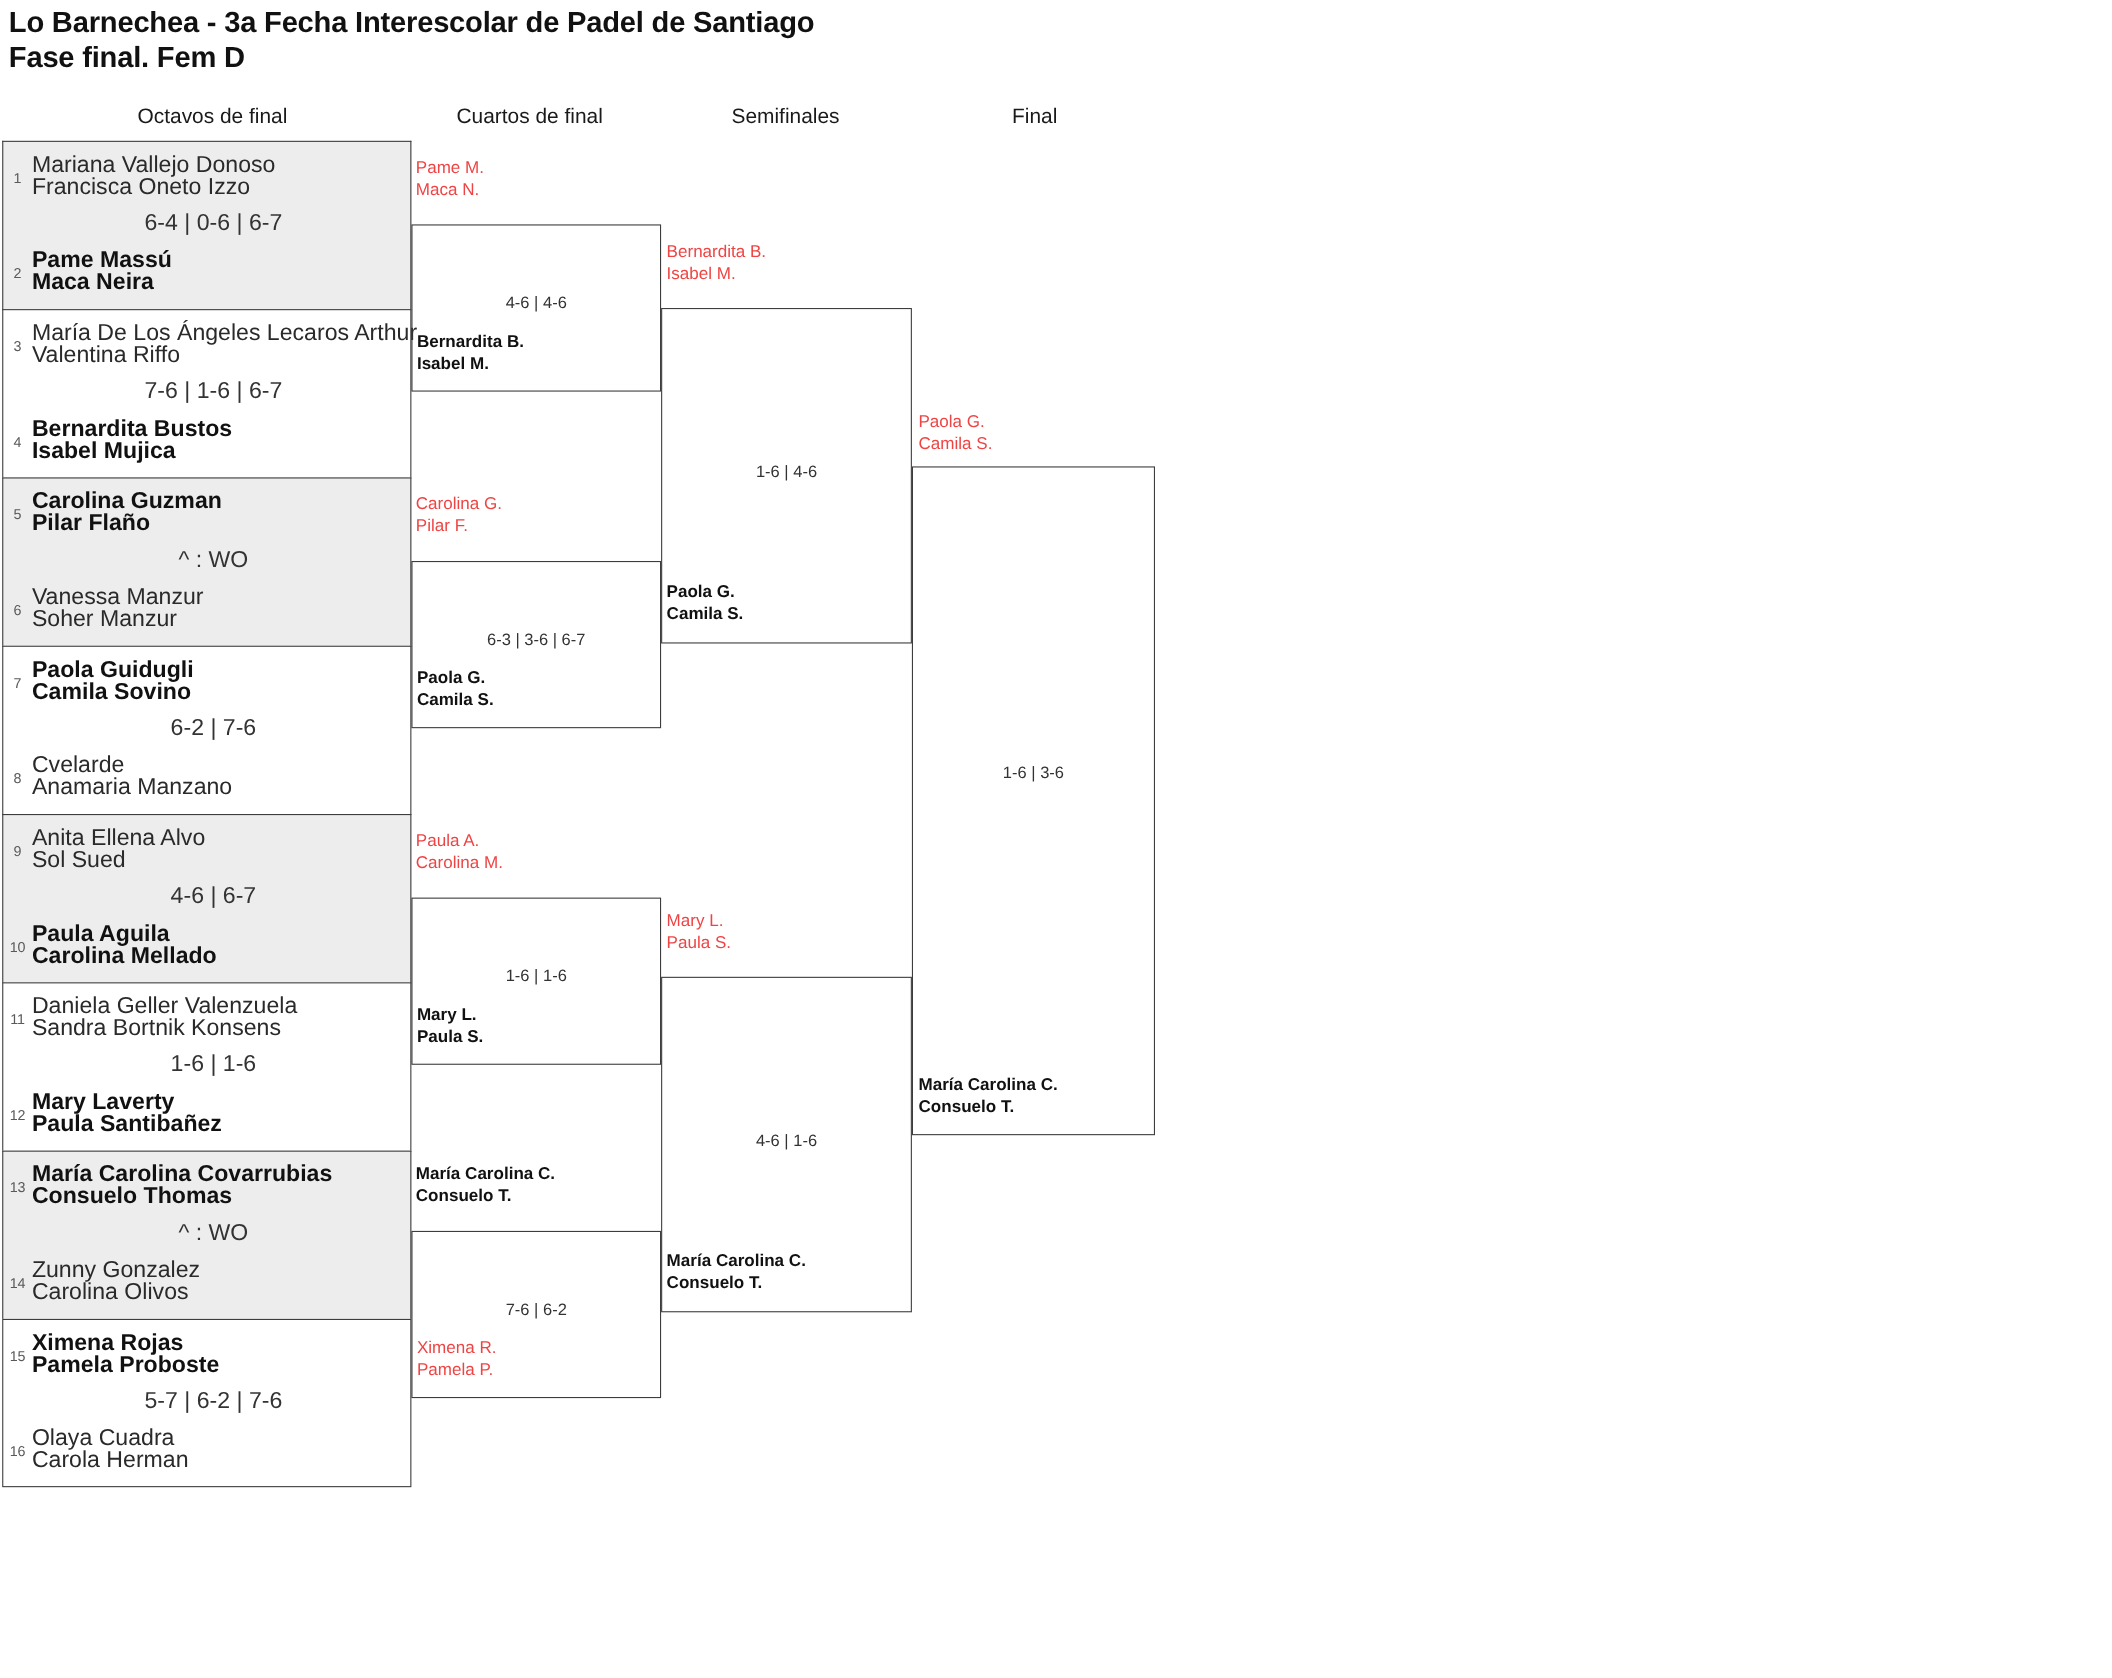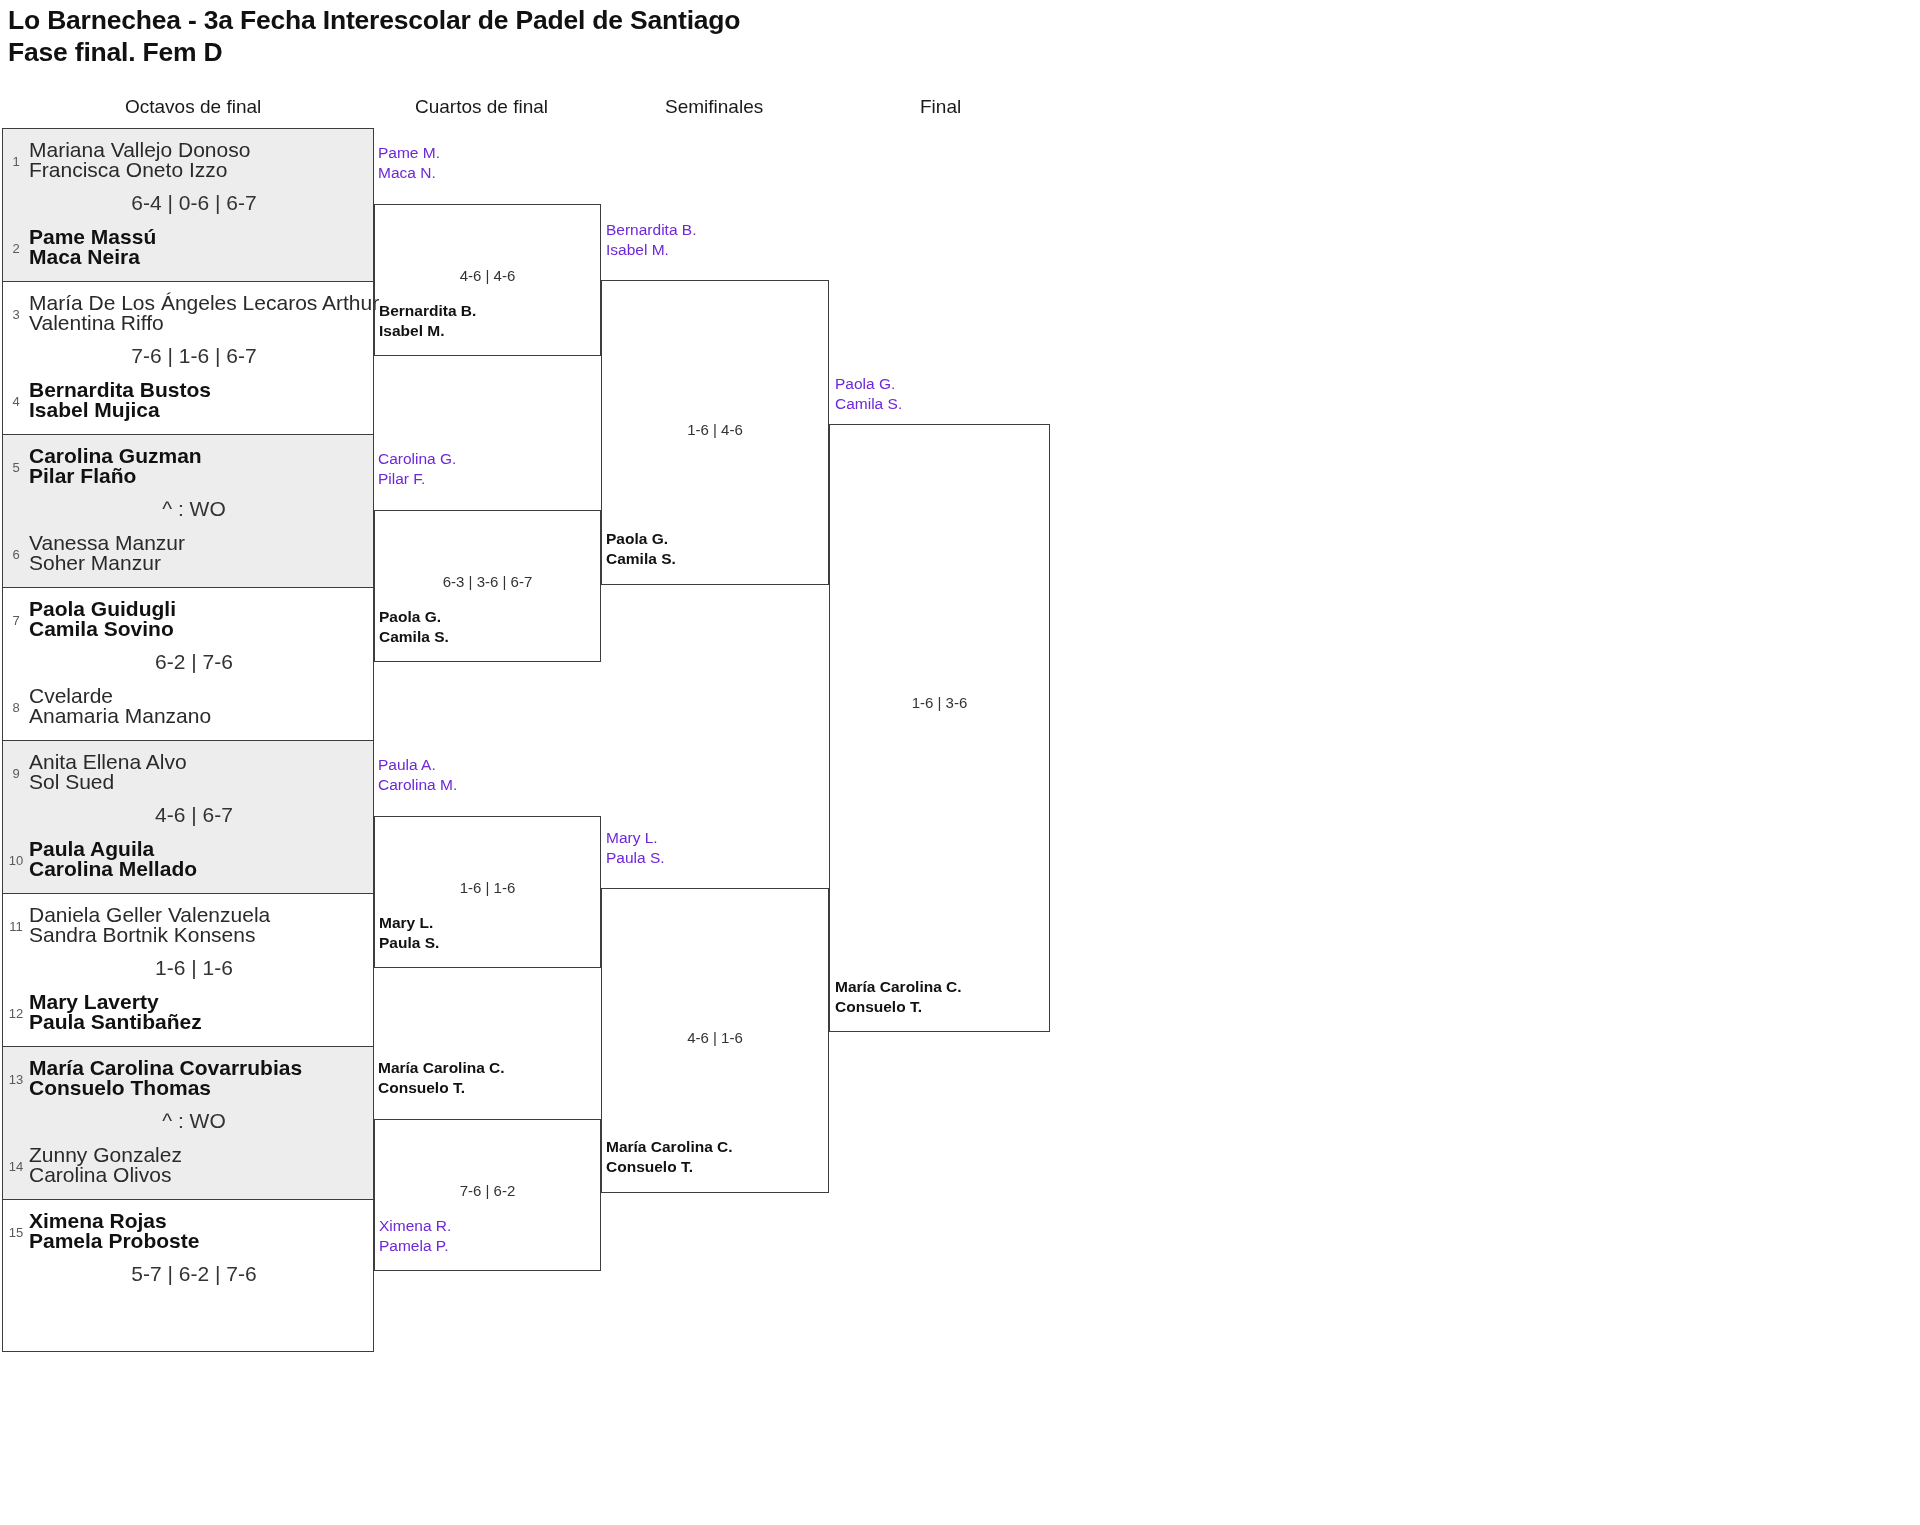--- a/index.html
+++ b/index.html
@@ -72,21 +72,21 @@
   .mbox {
     position: absolute;
     border: 1px solid #3d3d3d;
   }
   .mbox .mscore {
     position: absolute; left: 0; width: 100%;
     text-align: center; font-size: 15px; color: #333; white-space: nowrap;
   }
   .mteam {
     position: absolute;
-    font-size: 15.5px; line-height: 19.5px; color: #6d28d9;
+    font-size: 15.5px; line-height: 19.5px; color: #ef4444;
     white-space: nowrap;
   }
   .mteam.win { font-weight: 700; color: #111; }
 </style>
 </head>
 <body>
 
 <div class="page">
 
   <div class="header">
@@ -234,20 +234,27 @@
 
       <div class="r1-match last">
         <div class="r1-slot top">
           <div class="seed">15</div>
           <div class="names win">
             <span class="pname">Ximena Rojas</span>
             <span class="pname">Pamela Proboste</span>
           </div>
         </div>
         <div class="r1-score">5-7 | 6-2 | 7-6</div>
+        <div class="r1-slot bot">
+          <div class="seed">16</div>
+          <div class="names">
+            <span class="pname">Olaya Cuadra</span>
+            <span class="pname">Carola Herman</span>
+          </div>
+        </div>
       </div>
     </div>
 
     <div class="mteam" style="left:378px; top:143px;">
       <span class="pname">Pame M.</span>
       <span class="pname">Maca N.</span>
     </div>
     <div class="mbox" style="left:374px; top:204px; width:227px; height:152px;">
       <div class="mscore" style="top:62px;">4-6 | 4-6</div>
       <div class="mteam win" style="left:4px; top:96px;">

